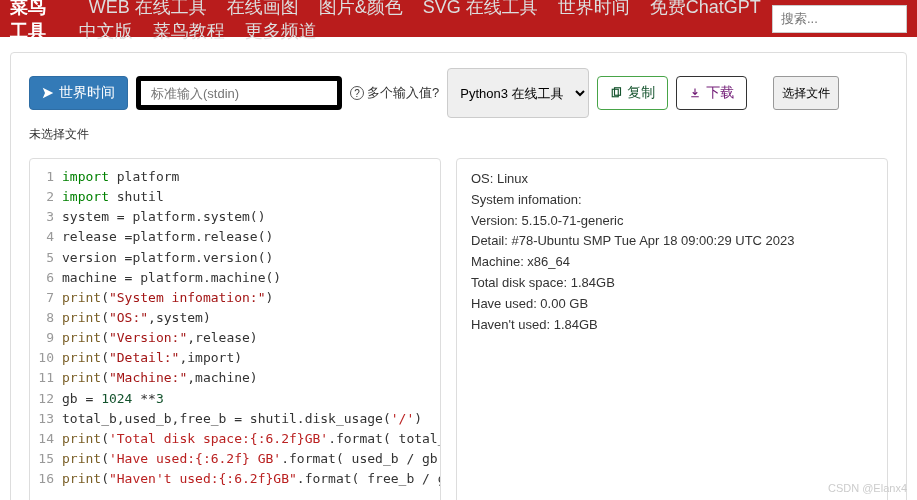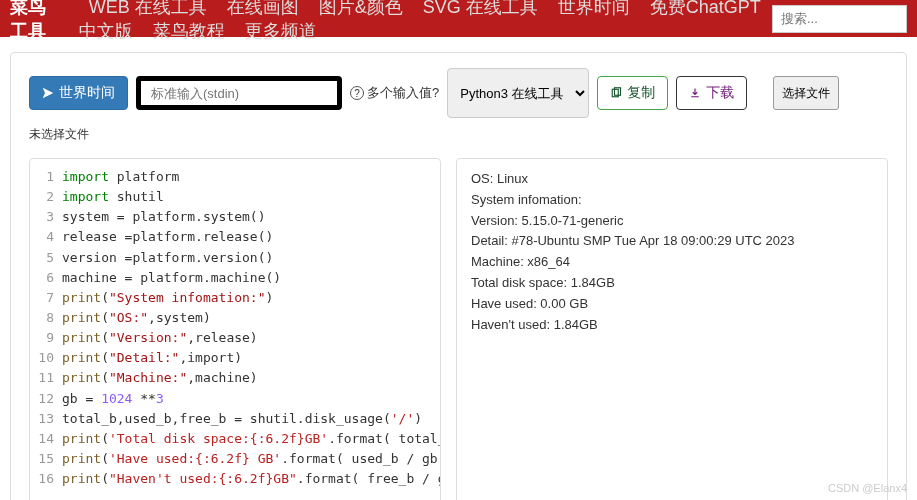--- a/index.html
+++ b/index.html
@@ -34,21 +34,21 @@
 .pane-right { padding: 10px 14px; font-size: 13px; color: #333; line-height: 1.6; }
 
 
 .code { font-family: Consolas, Monaco, monospace; font-size: 13px; line-height: 1.55; }
 .code-line { display: flex; }
 .gutter { width: 24px; text-align: right; color: #999; padding-right: 8px; flex-shrink: 0; user-select: none; }
 .code-text { white-space: pre; }
 .tok-kw { color: #008000; }
 .tok-str { color: #a31515; }
 .tok-str2 { color: #ba2121; }
-.tok-num { color: #8b5cf6; }
+.tok-num { color: #14532d; }
 .tok-call { color: #795E26; }
 .watermark { position: fixed; right: 10px; bottom: 6px; font-size: 11px; color: #ccc; }
 
 
 .ico { width: 12px; height: 12px; display: inline-block; }
 </style>
 </head>
 <body>
 
 <div class="navbar">

